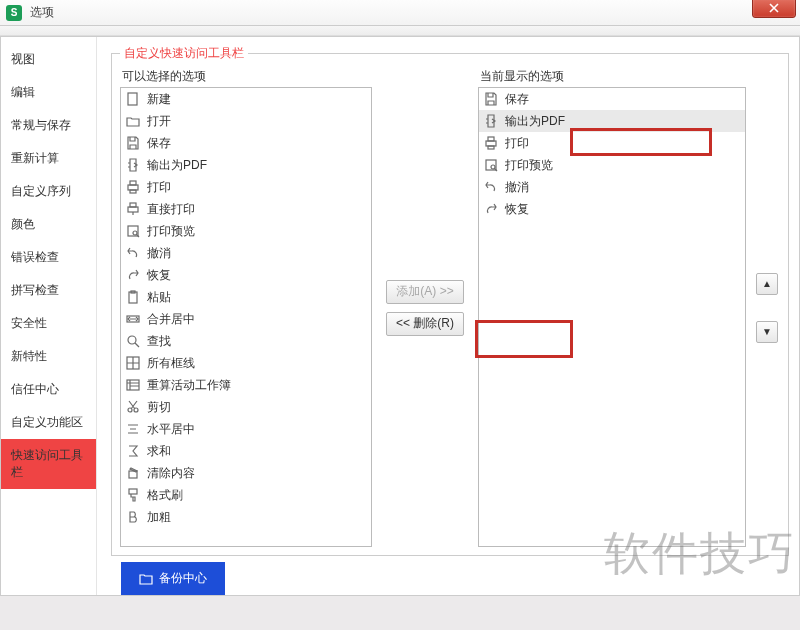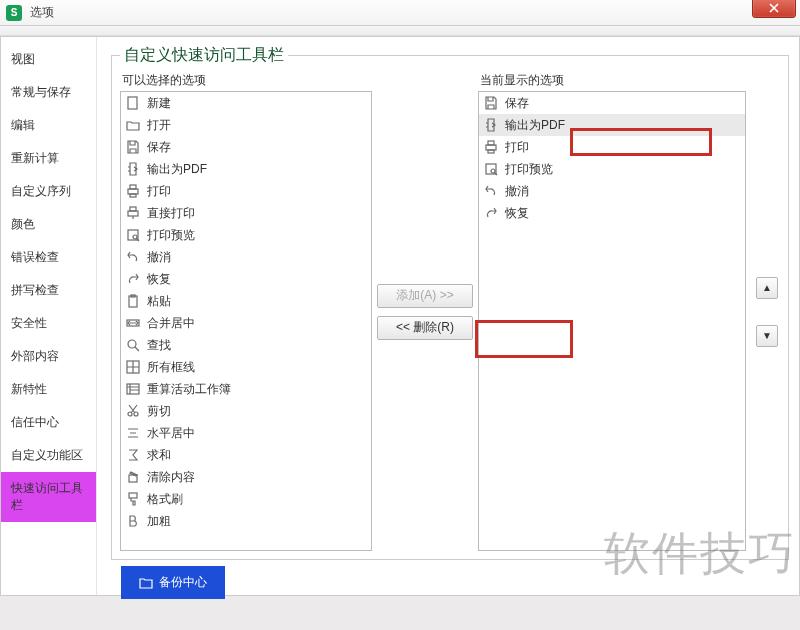--- a/index.html
+++ b/index.html
@@ -8,39 +8,39 @@
 .titlebar { height: 26px; background: linear-gradient(#fdfdfd,#f3f3f3); display: flex; align-items: center; padding-left: 6px; position: relative; border-bottom: 1px solid #ccc; }
 .titlebar .app-icon { width: 16px; height: 16px; background: #1c9d57; border-radius: 3px; color: #fff; font-size: 10px; display: flex; align-items: center; justify-content: center; font-weight: bold; }
 .titlebar .title { font-size: 12px; color: #444; margin-left: 8px; }
 .titlebar .close-btn { position: absolute; right: 4px; top: -2px; width: 44px; height: 20px; background: linear-gradient(#e26f5f,#c93b2b); border: 1px solid #962c20; border-radius: 0 0 3px 3px; color: #fff; display: flex; align-items: center; justify-content: center; box-shadow: inset 0 0 2px rgba(255,255,255,0.4); }
 
 .ribbon-strip { height: 10px; background: linear-gradient(#f6f6f6,#ededed); border-bottom: 1px solid #ddd; }
 
 .main { display: flex; height: 560px; background: #fff; border: 1px solid #ccc; margin: 0; }
 .sidebar { width: 113px; background: #fff; border-right: 1px solid #e5e5e5; padding-top: 6px; }
 .sidebar .cat { font-size: 12px; color: #333; padding: 8px 10px; cursor: pointer; }
-.sidebar .cat.selected { background: #d946ef; }
+.sidebar .cat.selected { background: #ef4444; }
 
 .content { flex: 1; padding: 8px 10px 4px 14px; position: relative; display: flex; flex-direction: column; }
 
 fieldset.group { border: 1px solid #ccc; padding: 4px 8px 8px 8px; flex: 1; display: flex; flex-direction: column; }
-fieldset.group > legend { font-size: 16px; color: #14532d; padding: 0 4px; margin-top: 27px; }
+fieldset.group > legend { font-size: 12px; color: #ef4444; padding: 0 4px; margin-top: 27px; }
 
 .cols { display: flex; gap: 8px; flex: 1; margin-top: 2px; }
 .col { display: flex; flex-direction: column; }
 .col .lbl { font-size: 12px; color: #333; margin-bottom: 2px; padding-left: 2px; }
 .listbox { border: 1px solid #bbb; background: #fff; overflow-y: scroll; width: 252px; height: 460px; }
 .listbox.right { width: 268px; }
 
 .listbox .item { display: flex; align-items: center; padding: 2px 4px; font-size: 12px; color: #333; height: 22px; cursor: default; }
 .listbox .item .ic { width: 16px; height: 16px; margin-right: 6px; display: flex; align-items: center; justify-content: center; }
 .listbox .item.sel { background: #e9e9e9; }
 
 .midbtns { display: flex; flex-direction: column; justify-content: center; gap: 8px; width: 90px; align-items: center; }
-.btn { width: 96px; height: 24px; font-size: 12px; border: 1px solid #b5b5b5; background: linear-gradient(#fdfdfd,#e7e7e7); border-radius: 2px; cursor: pointer; color: #333; }
+.btn { width: 78px; height: 24px; font-size: 12px; border: 1px solid #b5b5b5; background: linear-gradient(#fdfdfd,#e7e7e7); border-radius: 2px; cursor: pointer; color: #333; }
 .btn:disabled { color: #a8a8a8; }
 
 .reorder { display: flex; flex-direction: column; gap: 26px; justify-content: center; width: 26px; align-items: center; }
 .sqbtn { width: 22px; height: 22px; border: 1px solid #b5b5b5; background: linear-gradient(#fdfdfd,#e7e7e7); border-radius: 2px; font-size: 10px; cursor: pointer; color: #333; }
 
 .highlight-sel { position: absolute; border: 3px solid #c62e27; pointer-events: none; }
 .hi1 { left: 570px; top: 128px; width: 142px; height: 28px; }
 .hi2 { left: 475px; top: 320px; width: 98px; height: 38px; }
 
 .footer { display: flex; align-items: center; padding: 6px 10px; }
@@ -65,29 +65,28 @@
     <svg width="10" height="10" viewBox="0 0 10 10">
         <path d="M1 1 L9 9 M9 1 L1 9" stroke="#fff" stroke-width="1.6"></path>
       </svg>
   </div>
 </div>
 <div class="ribbon-strip"></div>
 
 <div class="main">
   <div class="sidebar" id="sidebar">
       <div class="cat">视图</div>
+      <div class="cat">编辑</div>
       <div class="cat">常规与保存</div>
-      <div class="cat">编辑</div>
       <div class="cat">重新计算</div>
       <div class="cat">自定义序列</div>
       <div class="cat">颜色</div>
       <div class="cat">错误检查</div>
       <div class="cat">拼写检查</div>
       <div class="cat">安全性</div>
-      <div class="cat">外部内容</div>
       <div class="cat">新特性</div>
       <div class="cat">信任中心</div>
       <div class="cat">自定义功能区</div>
       <div class="cat selected">快速访问工具栏</div>
     </div>
 
   <div class="content">
     <fieldset class="group">
       <legend>自定义快速访问工具栏</legend>
 

